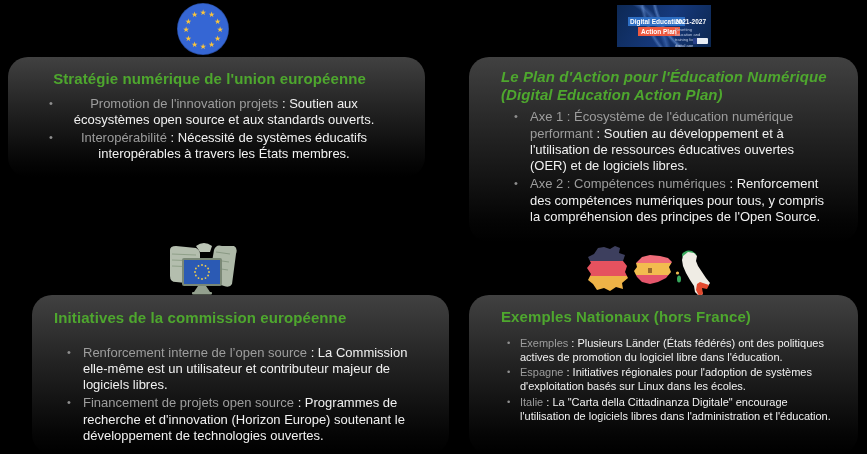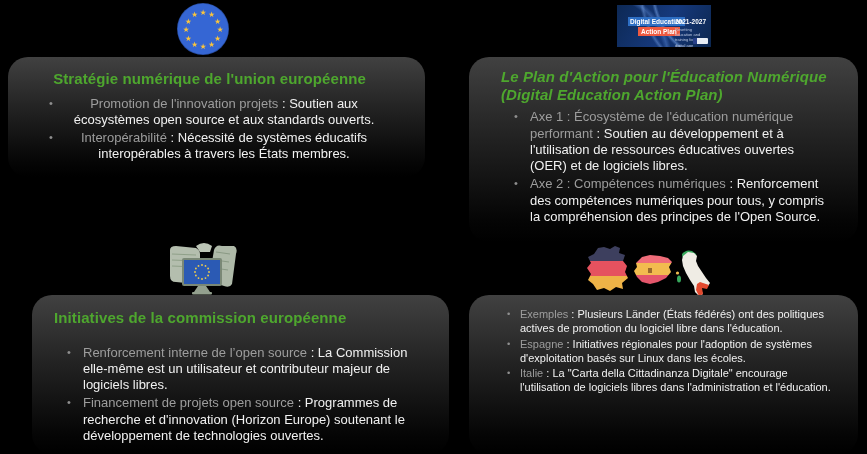--- a/index.html
+++ b/index.html
@@ -201,20 +201,21 @@
           <span><span class="lead">Renforcement interne de l’open source</span><span class="rest"> : La Commission elle-même est un utilisateur et contributeur majeur de logiciels libres.</span></span>
         </li>
         <li>
           <span class="marker">•</span>
           <span><span class="lead">Financement de projets open source</span><span class="rest"> : Programmes de recherche et d'innovation (Horizon Europe) soutenant le développement de technologies ouvertes.</span></span>
         </li>
       </ul>
   </section>
 
   <section class="card card4">
+    <h2 class="card-title">Exemples Nationaux (hors France)</h2>
     <ul class="bullets">
         <li>
           <span class="marker">•</span>
           <span><span class="lead">Exemples</span><span class="rest"> : Plusieurs Länder (États fédérés) ont des politiques actives de promotion du logiciel libre dans l'éducation.</span></span>
         </li>
         <li>
           <span class="marker">•</span>
           <span><span class="lead">Espagne</span><span class="rest"> : Initiatives régionales pour l'adoption de systèmes d'exploitation basés sur Linux dans les écoles.</span></span>
         </li>
         <li>

